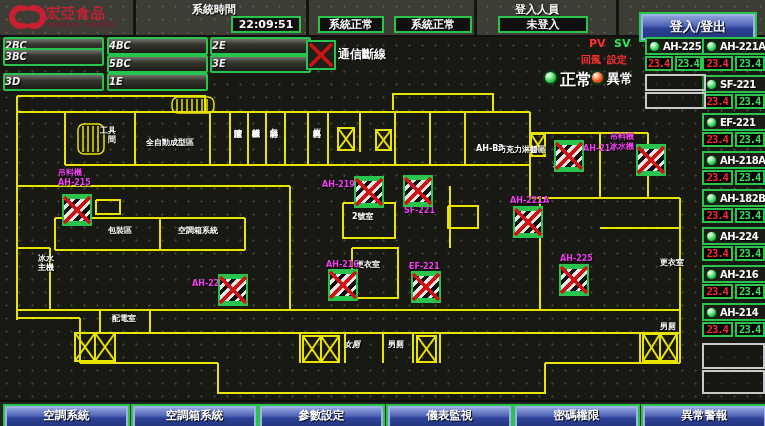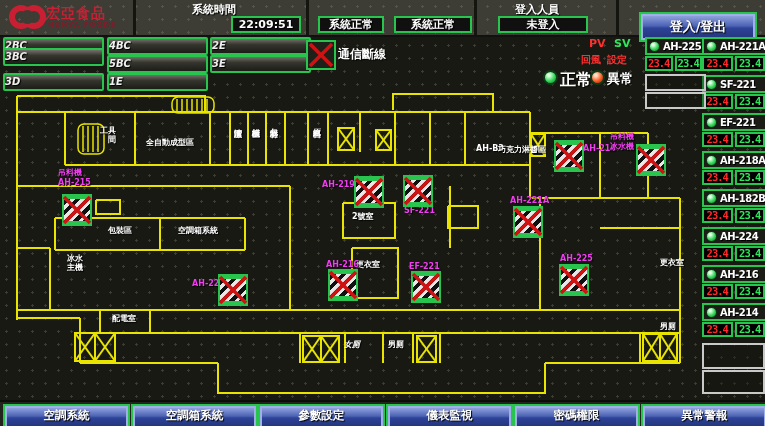--- a/index.html
+++ b/index.html
@@ -328,21 +328,21 @@
       <div class="room-v" style="left: 267px; top: 34px;">包材區</div>
       <div class="room-v" style="left: 310px; top: 34px;">原料區</div>
       <div class="room" style="left: 476px; top: 40px; margin-top: 16px;">AH-B3</div>
       <div class="room" style="left: 498px; top: 57px;">巧克力淋醬區</div>
       <div class="room" style="left: 553px; top: 75px;">千層區</div>
       <div class="room" style="left: 352px; top: 124px;">2號室</div>
       <div class="room" style="left: 356px; top: 172px;">更衣室</div>
       <div class="room" style="left: 660px; top: 170px;">更衣室</div>
       <div class="room" style="left: 108px; top: 138px;">包裝區</div>
       <div class="room" style="left: 178px; top: 138px;">空調箱系統</div>
-      <div class="room" style="left: 67px; top: 166px;">冰水
+      <div class="room" style="left: 38px; top: 166px;">冰水
 主機</div>
       <div class="room" style="left: 112px; top: 226px;">配電室</div>
       <div class="room" style="left: 344px; top: 252px; font-style: italic;">女厠</div>
       <div class="room" style="left: 388px; top: 252px;">男厠</div>
       <div class="room" style="left: 660px; top: 234px;">男厠</div>
       <div class="equip" style="left: 58px; top: 80px;">吊料機
 AH-215</div>
       <div class="equip" style="left: 322px; top: 92px;">AH-219A</div>
       <div class="equip" style="left: 404px; top: 118px;">SF-221</div>
       <div class="equip" style="left: 583px; top: 56px;">AH-214</div>

